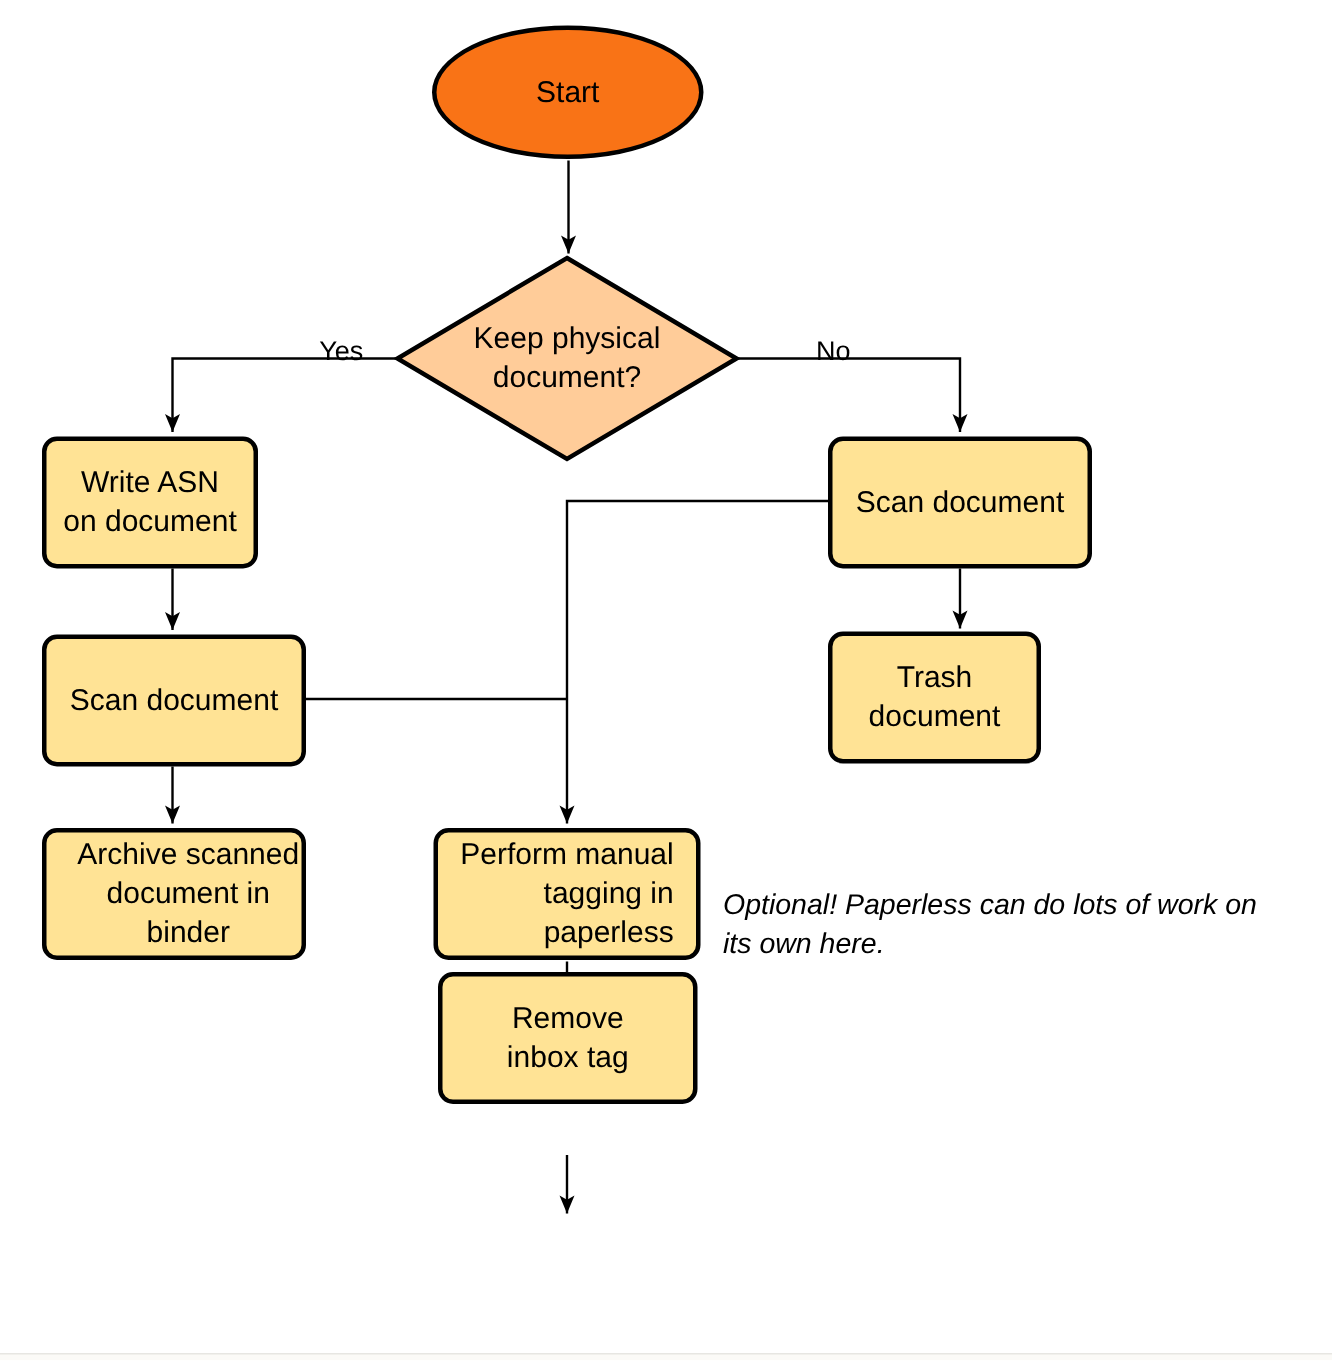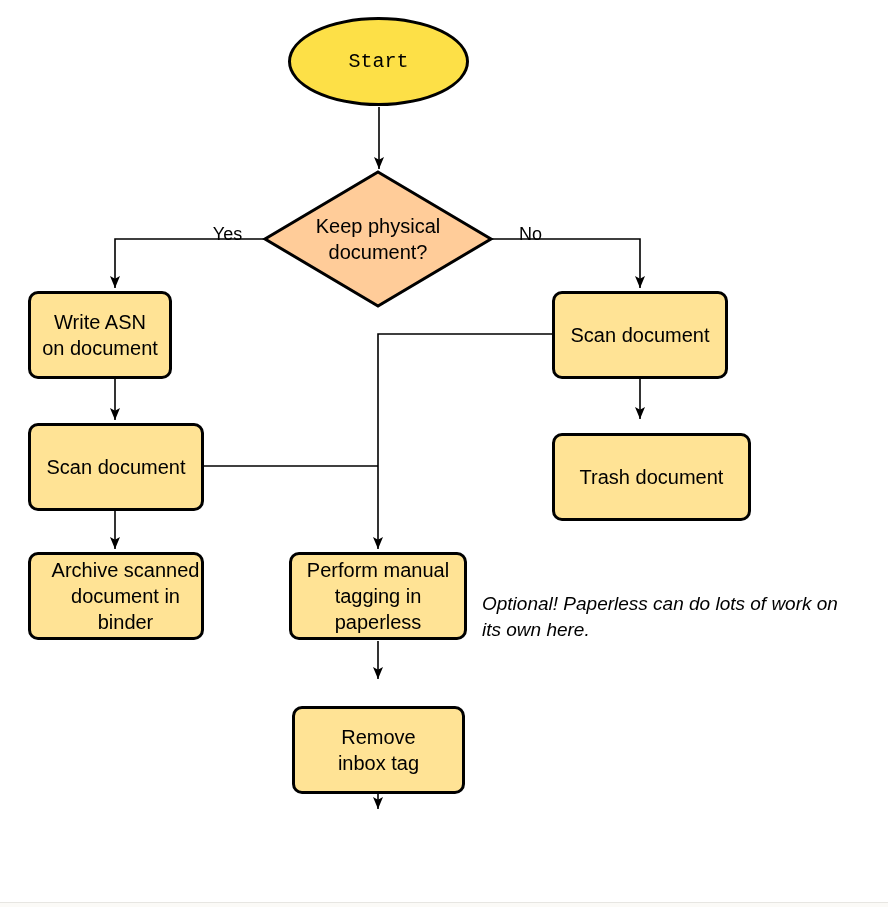--- a/index.html
+++ b/index.html
@@ -22,23 +22,22 @@
     text-align:center;
     white-space:pre-line;
     font-size:20px;
     line-height:26px;
   }
   .process{
     background:#ffe395;
     border-radius:10px;
   }
   .terminator{
-    background:#fde047;
+    background:#f97316;
     border-radius:50%;
-    font-family:Liberation Mono, monospace;
   }
   .decision-label{
     position:absolute;
     display:flex;
     align-items:center;
     justify-content:center;
     text-align:center;
     white-space:pre-line;
     font-size:20px;
     line-height:26px;
@@ -94,52 +93,52 @@
   <div class="node terminator" style="left:288px;top:17px;width:181px;height:89px;">
     <span>Start</span>
   </div>
 
   <div class="decision-label" style="left:268px;top:213px;width:220px;height:52px;">
     <span>Keep physical
 document?</span>
   </div>
 
   <span class="edge-label" style="left:205px;top:211px;width:45px;">Yes</span>
-  <span class="edge-label" style="left:508px;top:211px;width:45px;">No</span>
+  <span class="edge-label" style="left:522px;top:211px;width:45px;text-align:right;">No</span>
 
   <div class="node process" style="left:28px;top:291px;width:144px;height:88px;">
     <span>Write ASN
 on document</span>
   </div>
 
   <div class="node process" style="left:28px;top:423px;width:176px;height:88px;">
     <span>Scan document</span>
   </div>
 
   <div class="node process" style="left:28px;top:552px;width:176px;height:88px;padding-left:19px;">
     <span>Archive scanned
 document in
 binder</span>
   </div>
 
   <div class="node process" style="left:552px;top:291px;width:176px;height:88px;">
     <span>Scan document</span>
   </div>
 
-  <div class="node process" style="left:552px;top:433px;width:199px;height:88px;">
+  <div class="node process" style="left:552px;top:421px;width:142px;height:88px;">
     <span>Trash document</span>
   </div>
 
-  <div class="node process" style="left:289px;top:552px;width:178px;height:88px;">
+  <div class="node process" style="left:289px;top:552px;width:178px;height:88px;text-align:right;">
     <span>Perform manual
 tagging in
 paperless</span>
   </div>
 
-  <div class="node process" style="left:292px;top:706px;width:173px;height:88px;">
+  <div class="node process" style="left:292px;top:648px;width:173px;height:88px;">
     <span>Remove
 inbox tag</span>
   </div>
 
 
   <div class="annotation" style="left:482px;top:591px;width:410px;">Optional! Paperless can do lots of work on
 its own here.</div>
 
   <div class="page-edge"></div>
 

